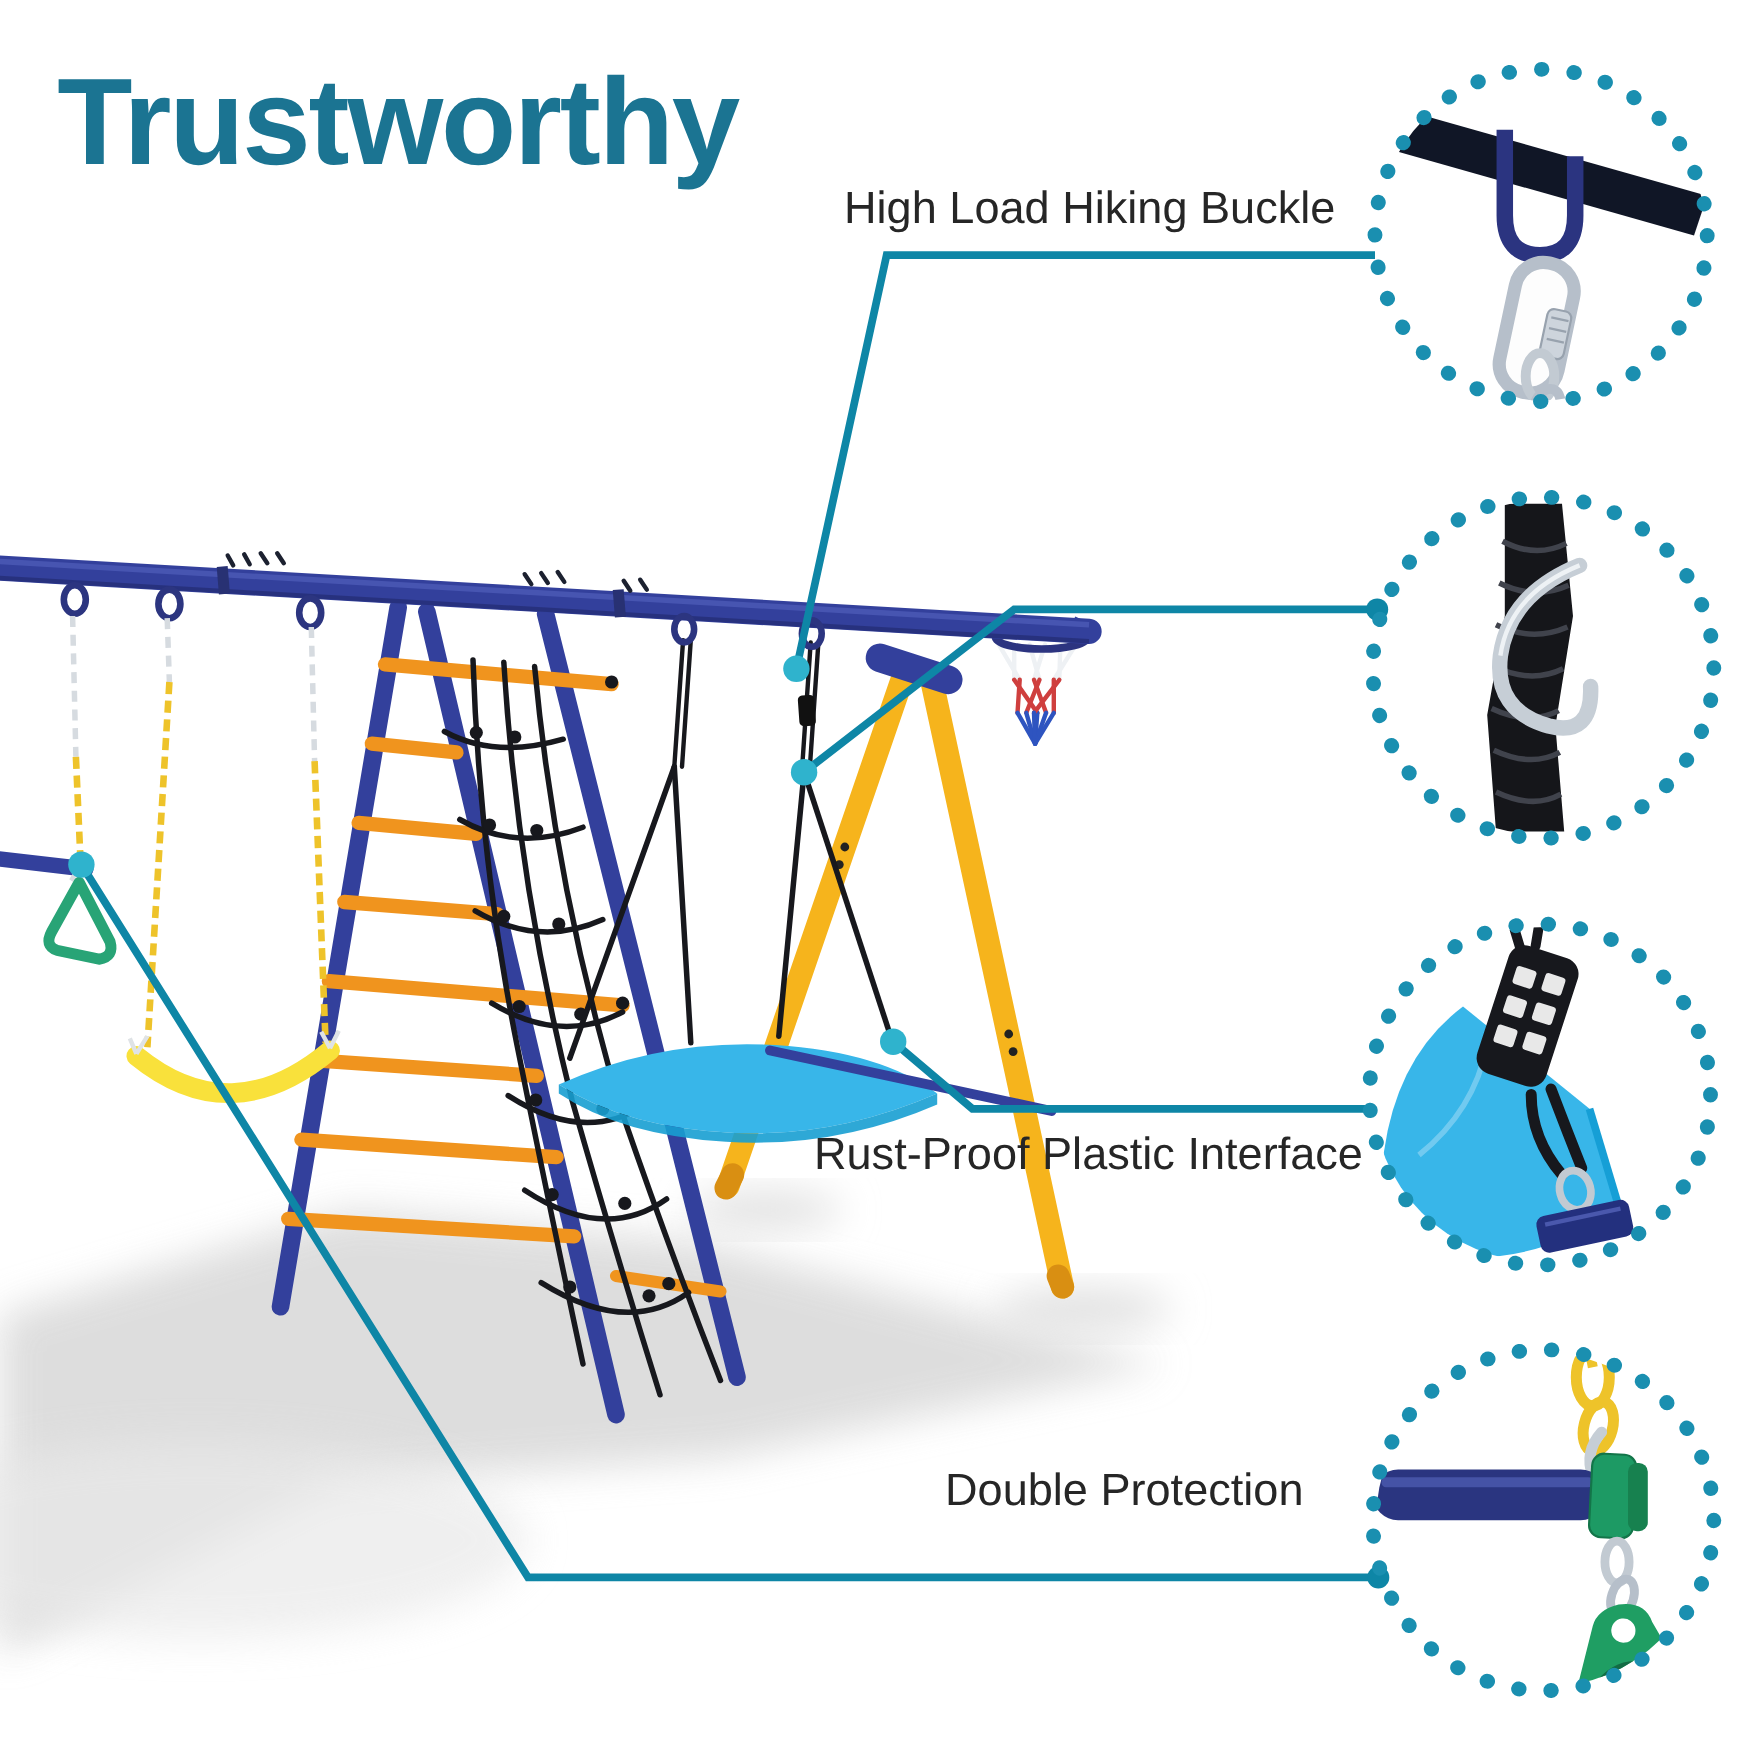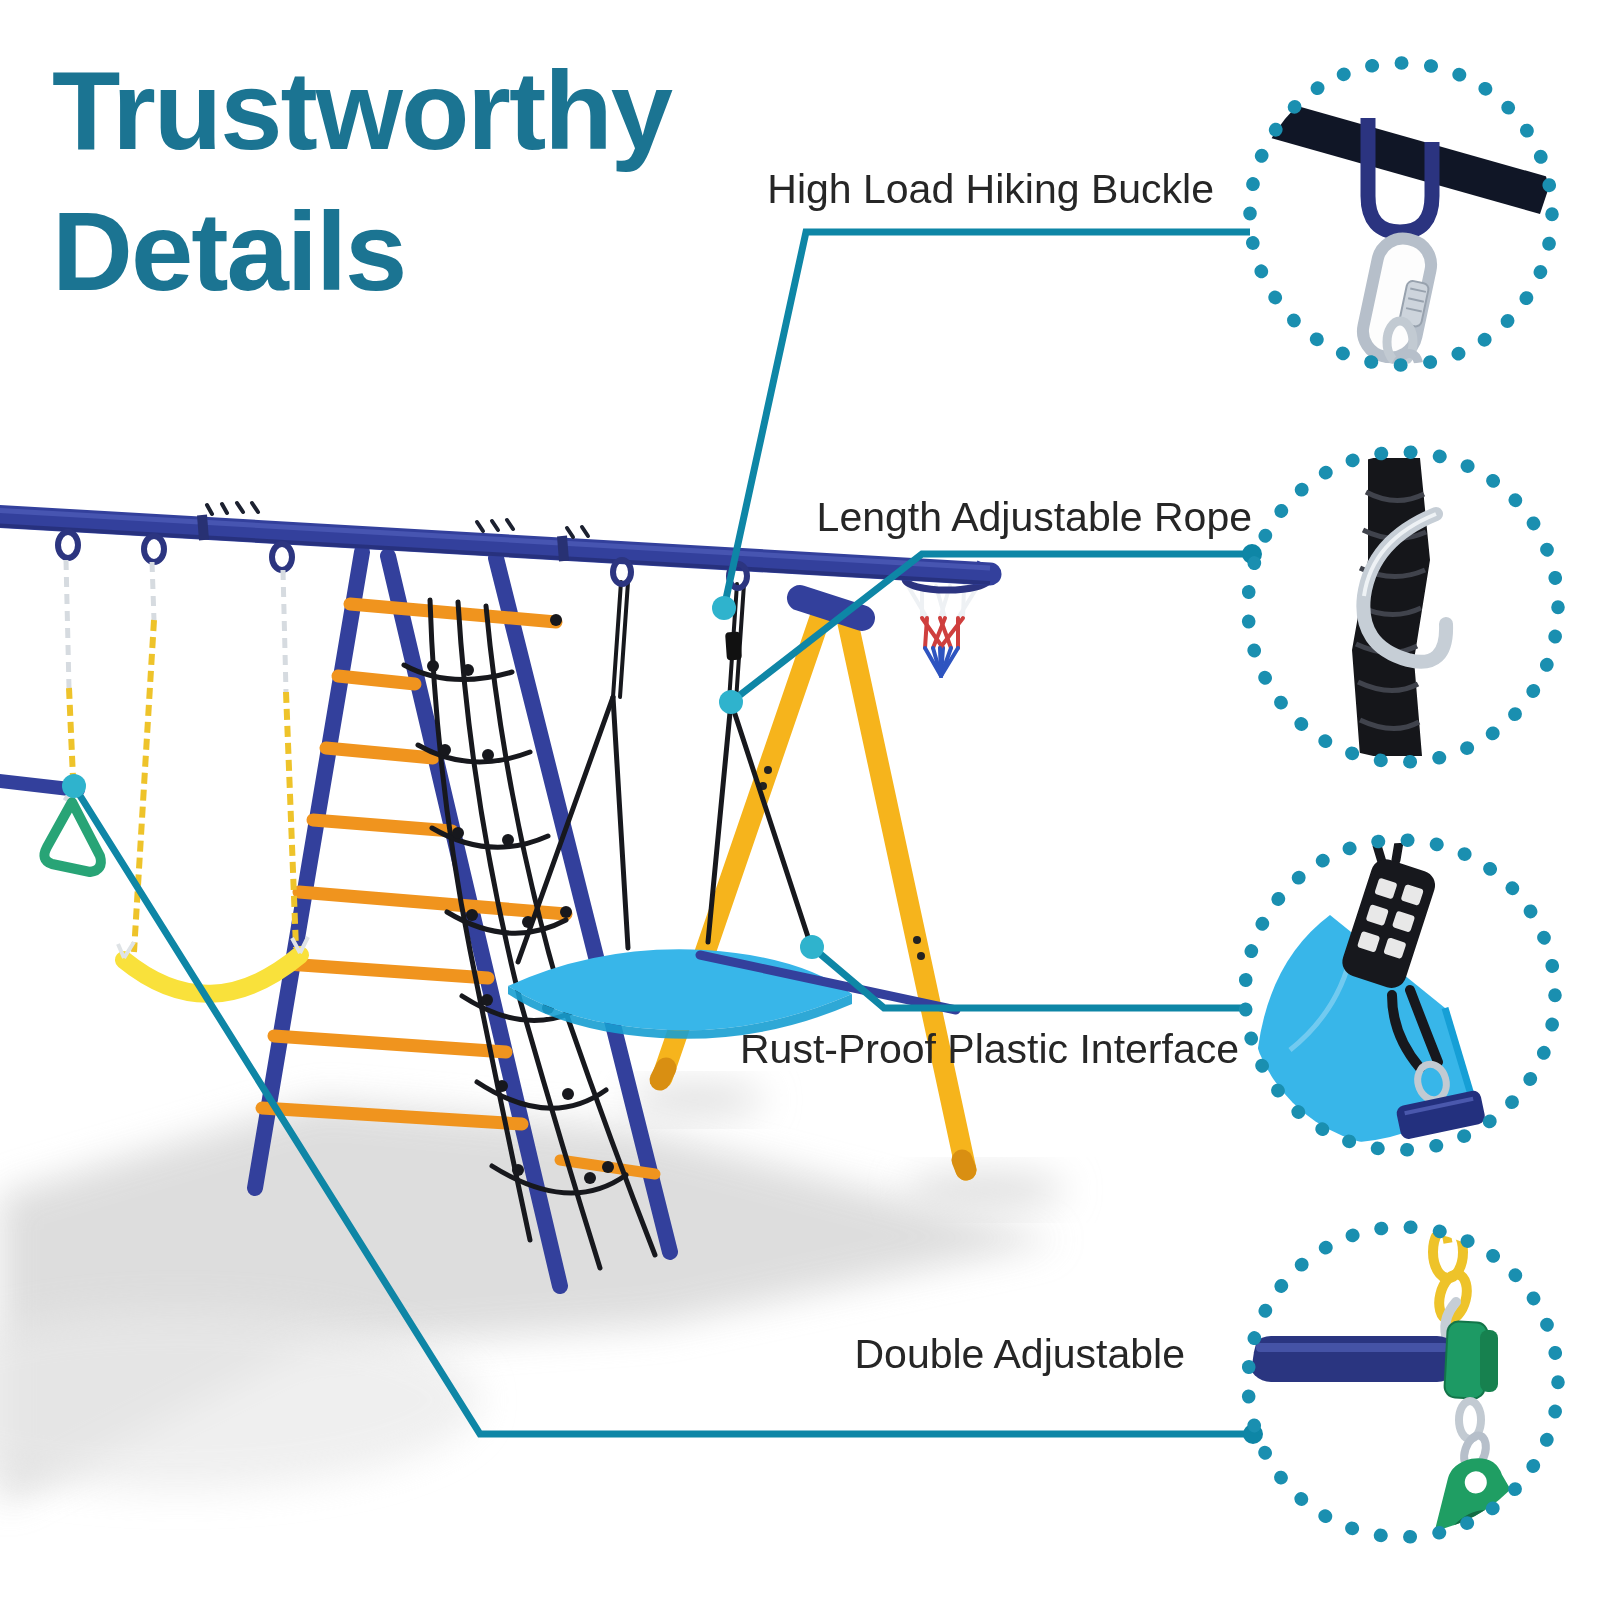--- a/index.html
+++ b/index.html
@@ -306,23 +306,21 @@
         <path d="M1446,1530 Q1479,1498 1512,1528" fill="none" stroke="#136b44" stroke-width="6"></path>
         <path d="M1440,1544 Q1479,1508 1518,1540" fill="none" stroke="#136b44" stroke-width="5"></path>
       </g>
     </g>
     <circle class="ring" cx="1403" cy="1382" r="155" stroke-dasharray="0.5 29.0"></circle>
   </g>
 </svg>
 
 <h1 class="page-title">
   <span>Trustworthy</span>
-  <span>Details</span>
 </h1>
 
 <div class="feature-label fl-1">High Load Hiking Buckle</div>
-<div class="feature-label fl-2">Length Adjustable Rope</div>
 <div class="feature-label fl-3">Rust-Proof Plastic Interface</div>
 <div class="feature-label fl-4">
-  <span>Double Adjustable</span>
+  <span>Double Protection</span>
 </div>
 
 </div>
 
 </body></html>

